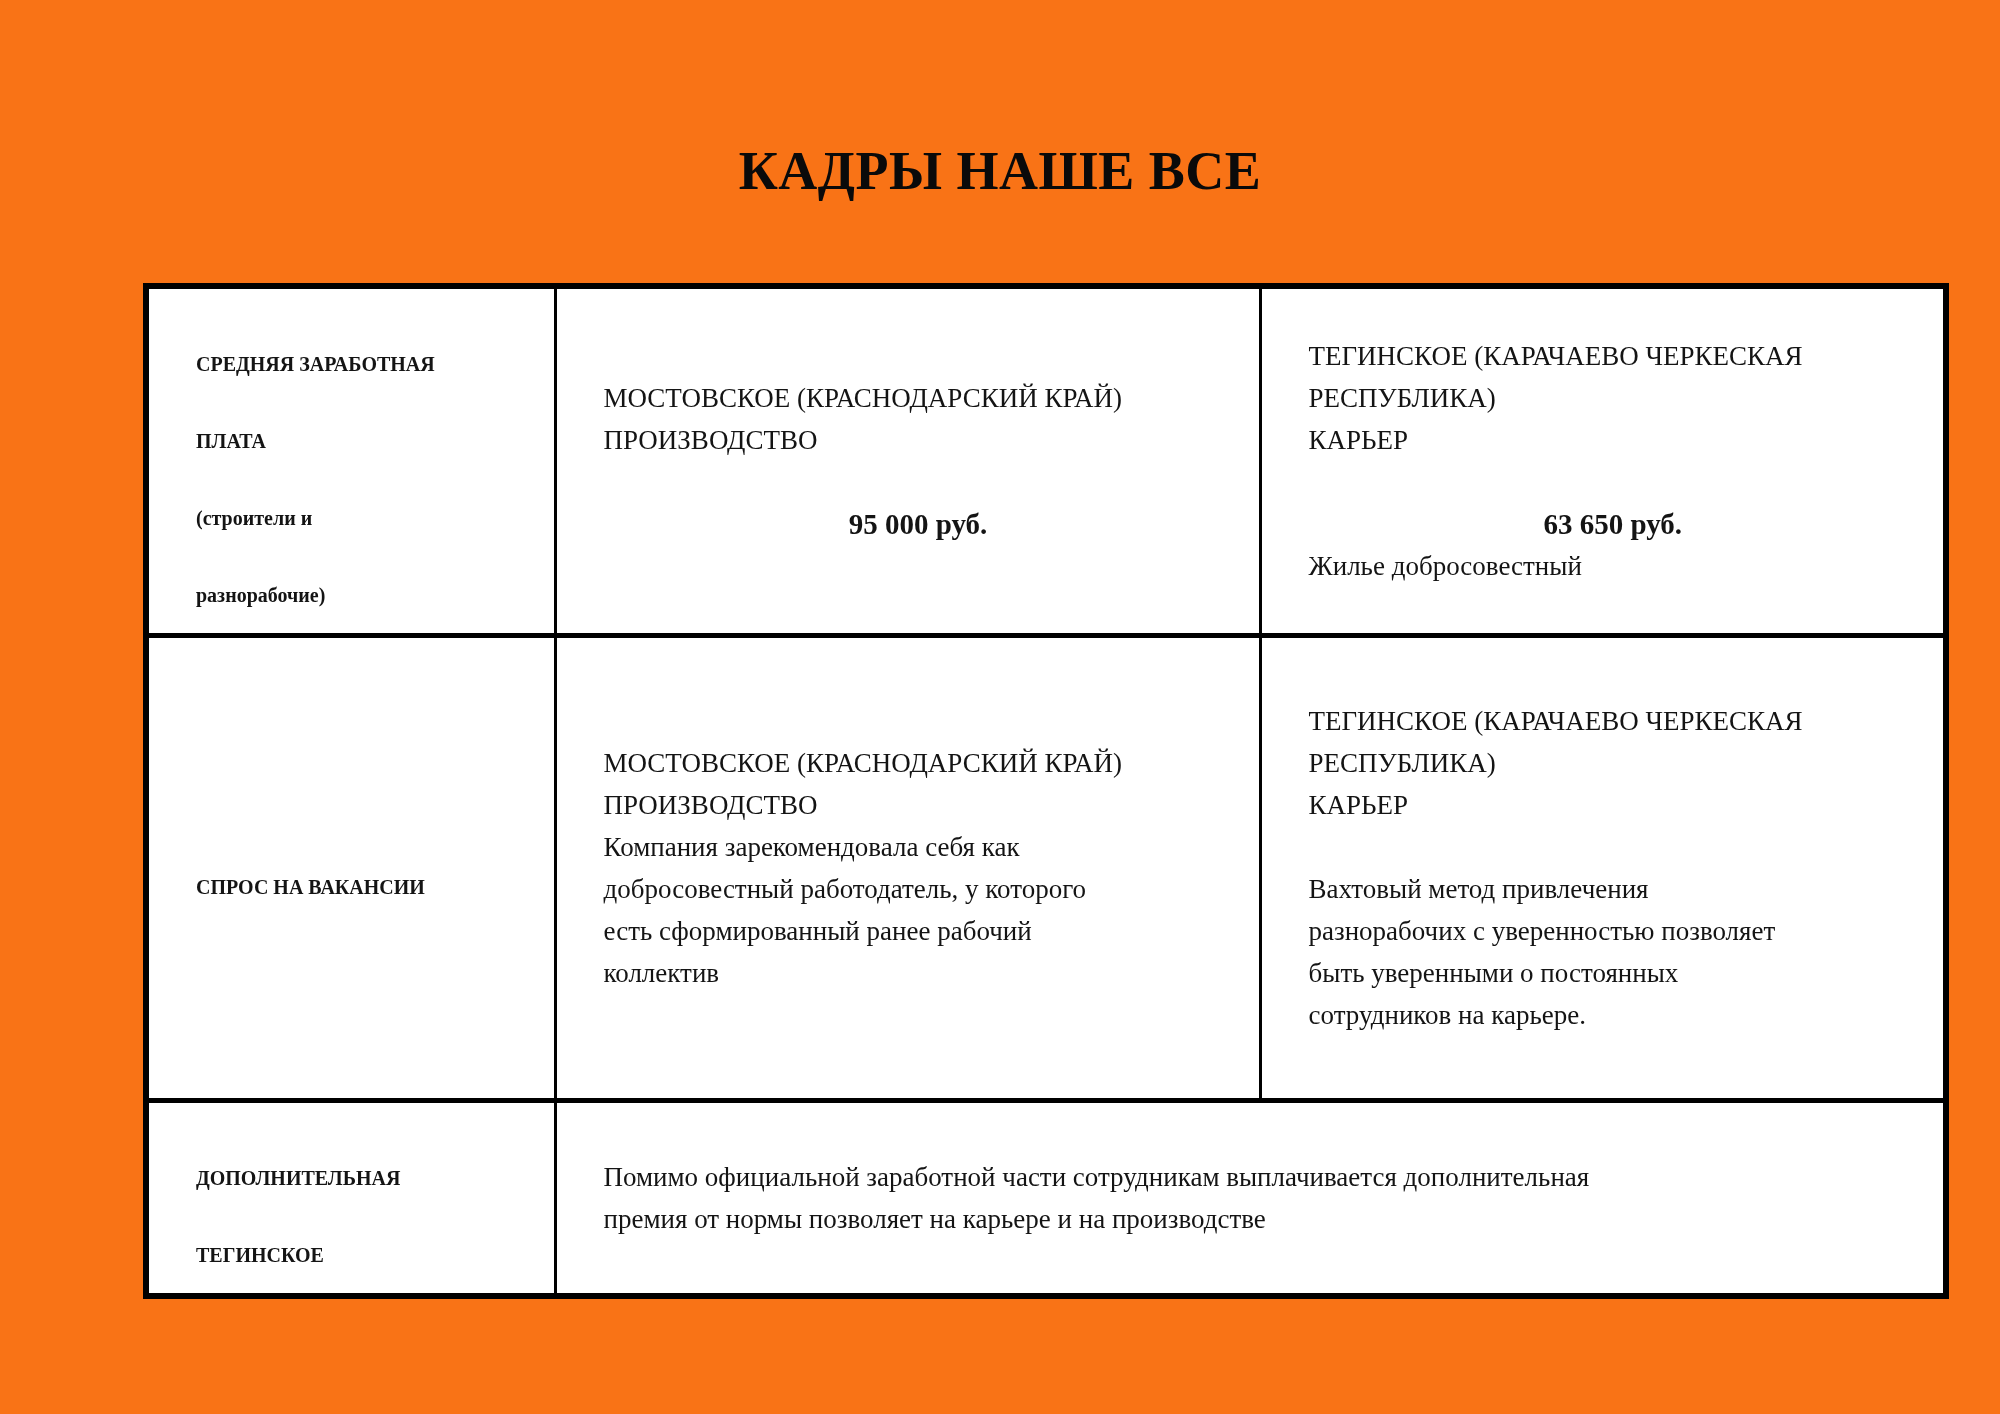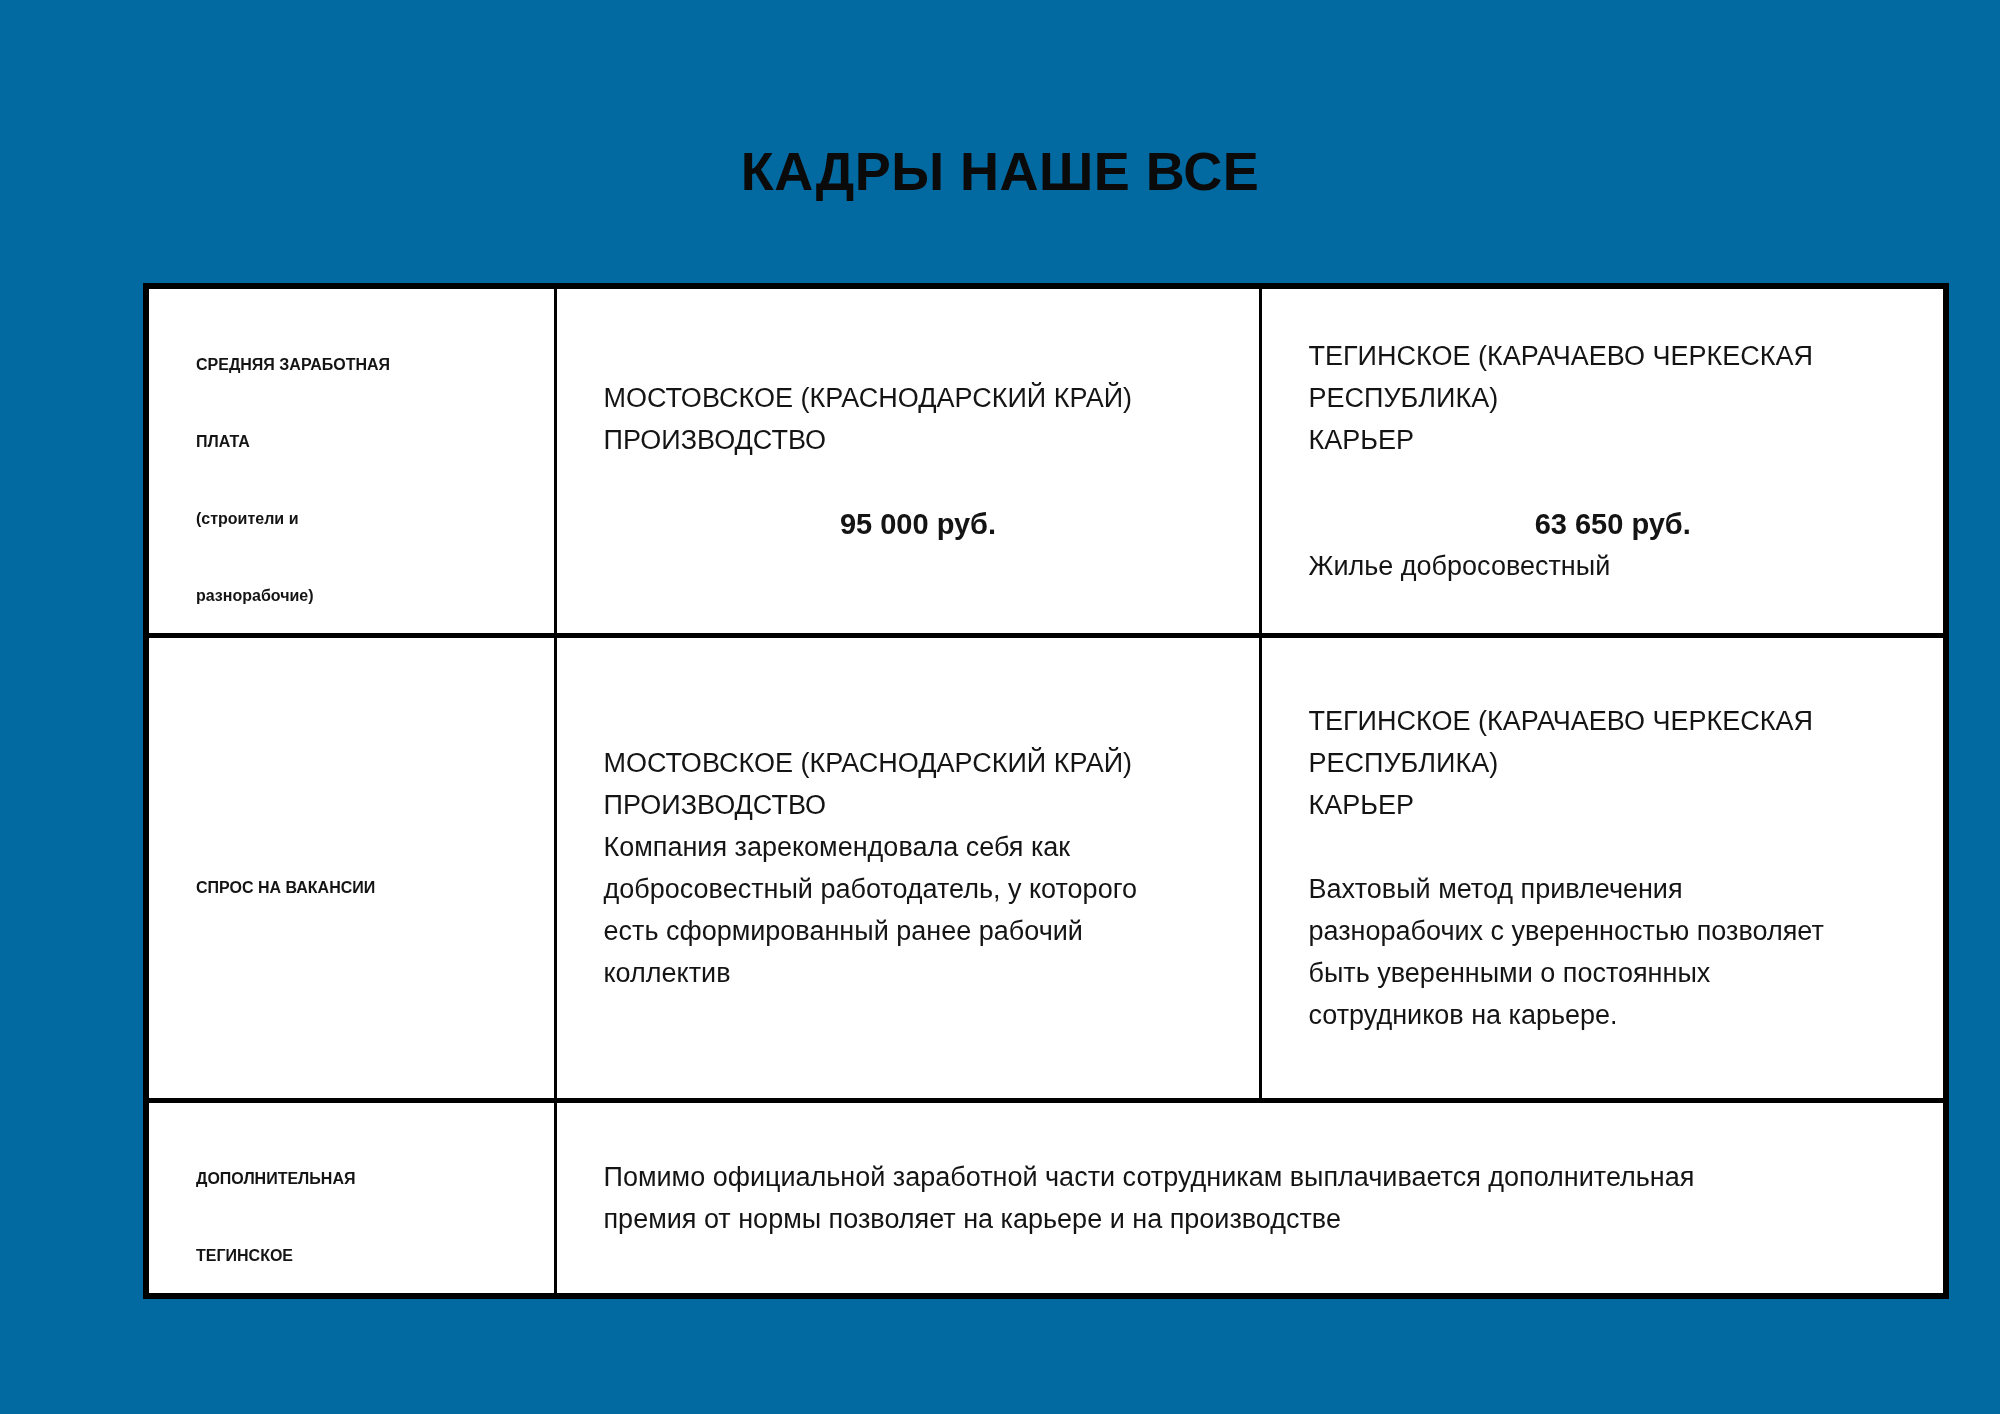--- a/index.html
+++ b/index.html
@@ -1,22 +1,22 @@
 <!DOCTYPE html>
 <html><head>
 <meta charset="utf-8">
 <style>
   * { margin:0; padding:0; box-sizing:border-box; }
   html,body { background:#ffffff; }
   #page {
     position:relative;
     width:2000px;
     height:1414px;
-    background:#0369a1;
-    font-family:Liberation Sans, sans-serif;
+    background:#f97316;
+    font-family:Liberation Serif, serif;
     color:#141414;
     overflow:hidden;
   }
   h1#title {
     position:absolute;
     top:140px;
     left:0;
     width:100%;
     text-align:center;
     font-size:54px;
@@ -51,21 +51,21 @@
     white-space:normal;
   }
   .line.b {
     font-weight:700;
     font-size:29px;
     text-align:center;
   }
   .line.sp { min-height:42px; }
   td.head { padding-left:34px; }
   td.head .line {
-    font-size:16px;
+    font-size:20px;
     line-height:39px;
     font-weight:700;
     margin-top:38px;
   }
 </style>
 </head>
 <body>
 
 <div id="page">
 

